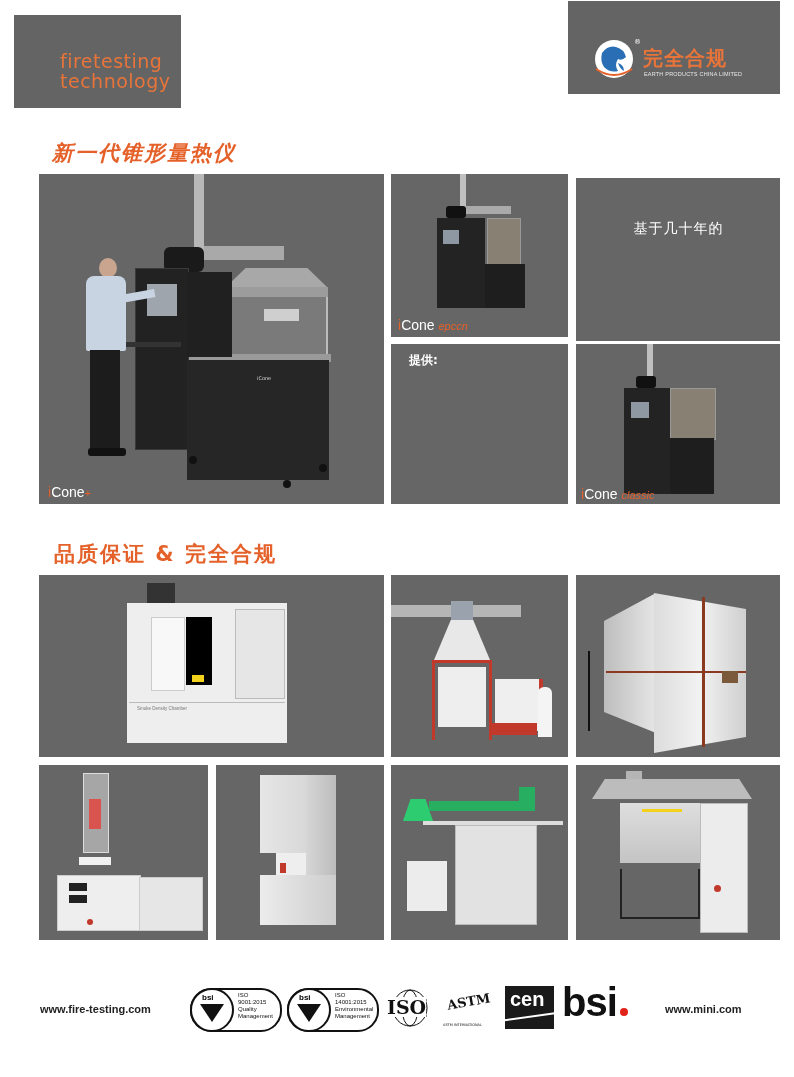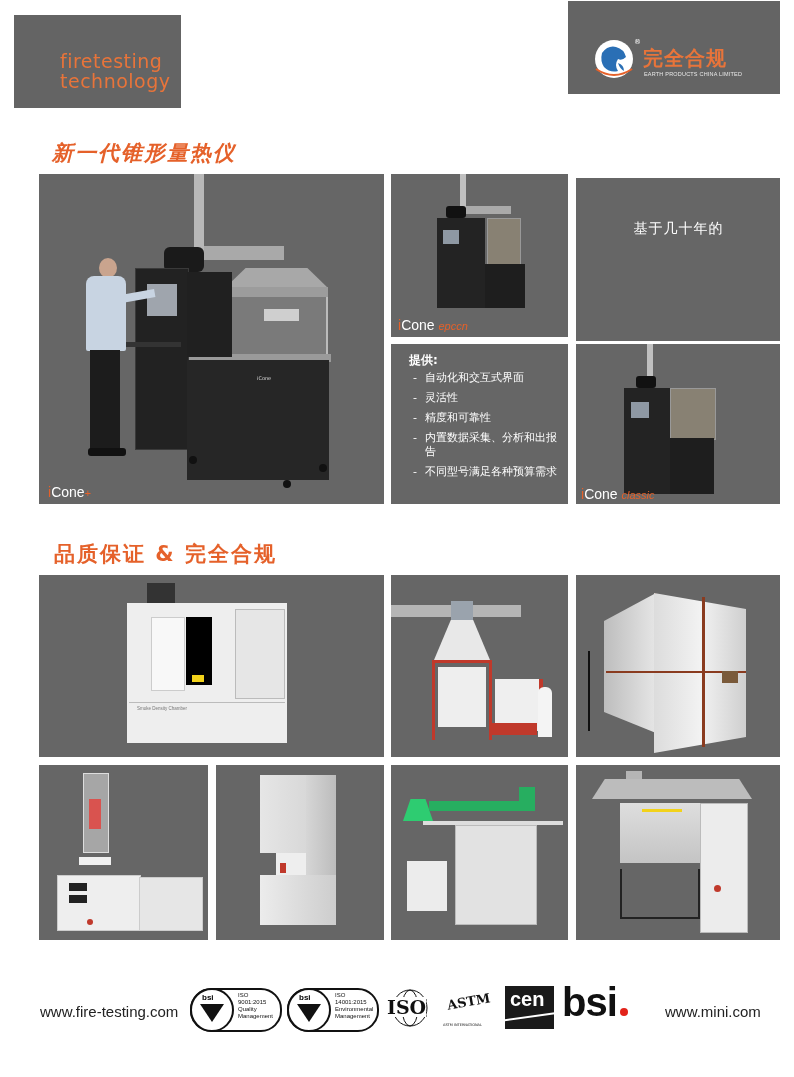--- a/index.html
+++ b/index.html
@@ -15,21 +15,21 @@
   .label-cone { position:absolute; font-family:"Liberation Sans", sans-serif; font-size:14px; color:#ffffff; }
   .label-cone .i { color:#e5612a; }
   .label-cone .sfx { color:#e5612a; font-style:italic; font-size:11px; }
   .info-text { position:absolute; color:#ffffff; font-size:14px; line-height:31px; text-align:center; width:205px;
                letter-spacing:1px; }
   .feat { position:absolute; left:391px; top:344px; width:177px; height:160px; }
   .feat h4 { margin:0; position:absolute; left:18px; top:8px; color:#fff; font-size:12px; font-weight:bold; }
   .feat ul { list-style:none; margin:0; padding:0; position:absolute; left:22px; top:27px; width:150px; }
   .feat li { color:#fff; font-size:11px; line-height:14px; margin-bottom:6px; padding-left:12px; position:relative; }
   .feat li::before { content:"-"; position:absolute; left:0; top:0; }
-  .footer-url { position:absolute; font-family:"Liberation Sans", sans-serif; font-weight:normal; font-size:15px; color:#222; }
+  .footer-url { position:absolute; font-family:"Liberation Sans", sans-serif; font-weight:bold; font-size:11px; color:#222; }
   
   .m { position:absolute; }
   .cert { position:absolute; top:988px; height:40px; border:2px solid #111; border-radius:21px; background:#fff; }
   .cert .circ { position:absolute; left:-2px; top:-2px; width:40px; height:40px; border:2px solid #111; border-radius:50%; background:#fff; }
   .cert .bsi { position:absolute; left:10px; top:3px; font-size:8px; font-weight:bold; font-family:"Liberation Sans", sans-serif; }
   .cert .heart { position:absolute; left:8px; top:14px; width:0; height:0; border-left:12px solid transparent; border-right:12px solid transparent; border-top:18px solid #111; }
   .cert .txt { position:absolute; left:46px; top:2px; font-size:6px; line-height:7px; font-family:"Liberation Sans", sans-serif; color:#111; }
 </style>
 </head>
 <body>
@@ -102,27 +102,20 @@
 </div>
 
 <div class="tile" style="left:576px;top:178px;width:204px;height:163px;text-decoration:underline;">
   <div class="info-text" style="left:0;top:35px;">
     <div>基于几十年的</div>
   </div>
 </div>
 
 <div class="tile feat">
   <h4>提供:</h4>
-  <ul>
-    <li>自动化和交互式界面</li>
-    <li>灵活性</li>
-    <li>精度和可靠性</li>
-    <li>内置数据采集、分析和出报告</li>
-    <li>不同型号满足各种预算需求</li>
-  </ul>
 </div>
 
 <div class="tile" style="left:576px;top:344px;width:204px;height:160px;">
   <div class="m" style="left:71px;top:0;width:6px;height:34px;background:#c0c0c0;"></div>
   <div class="m" style="left:60px;top:32px;width:20px;height:12px;background:#111;border-radius:3px;"></div>
   <div class="m" style="left:48px;top:44px;width:46px;height:106px;background:#232323;"></div>
   <div class="m" style="left:55px;top:58px;width:18px;height:16px;background:#8e98a3;"></div>
   <div class="m" style="left:94px;top:44px;width:44px;height:50px;background:rgba(200,180,140,0.35);border:1px solid #999;"></div>
   <div class="m" style="left:94px;top:94px;width:44px;height:56px;background:#1e1e1e;"></div>
   <div class="label-cone" style="left:5px;top:142px;text-align:center;">

